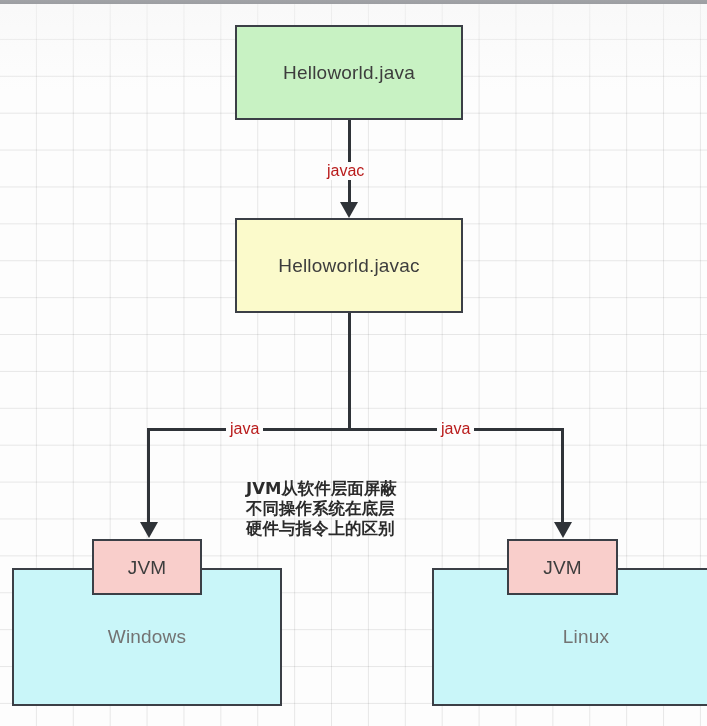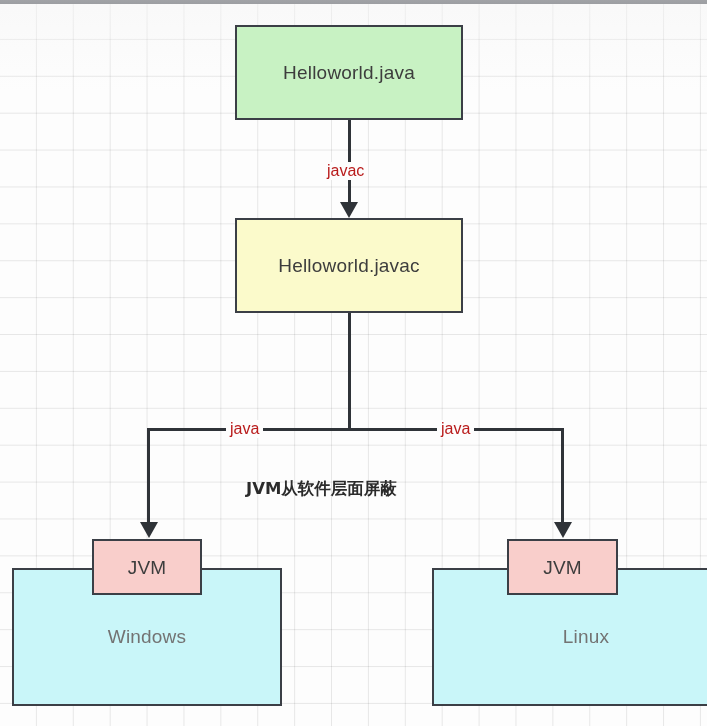--- a/index.html
+++ b/index.html
@@ -181,15 +181,17 @@
   <div class="line" id="edge-down-right"></div>
   <div class="arrow" id="arrow-left"></div>
   <div class="arrow" id="arrow-right"></div>
 
   <div class="edge-label" id="label-javac">javac</div>
   <div class="edge-label" id="label-java-left">java</div>
   <div class="edge-label" id="label-java-right">java</div>
 
   <div id="note">
     <div>JVM从软件层面屏蔽</div>
+    <div>不同操作系统在底层</div>
+    <div>硬件与指令上的区别</div>
   </div>
 
 </div>
 
 </body></html>

